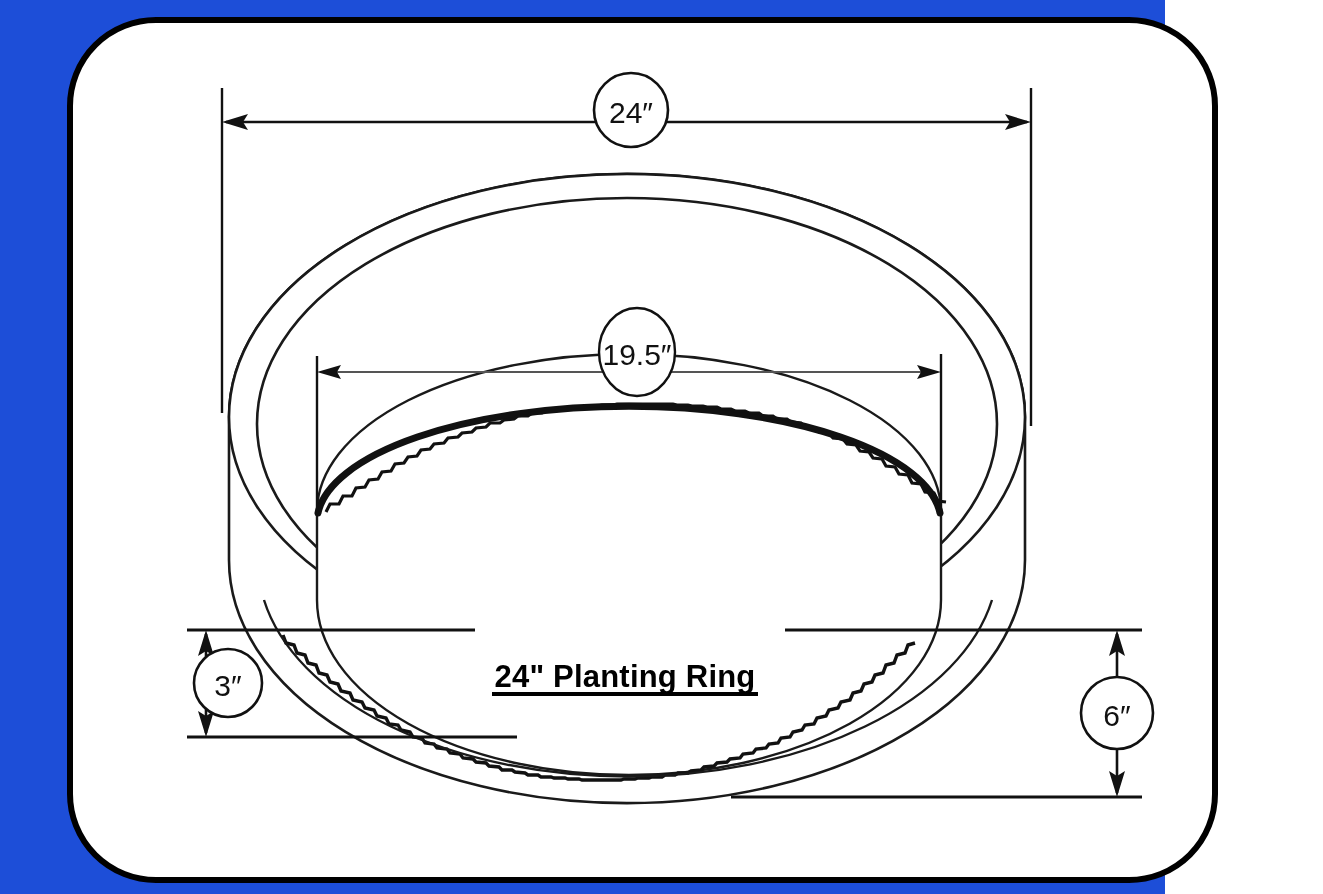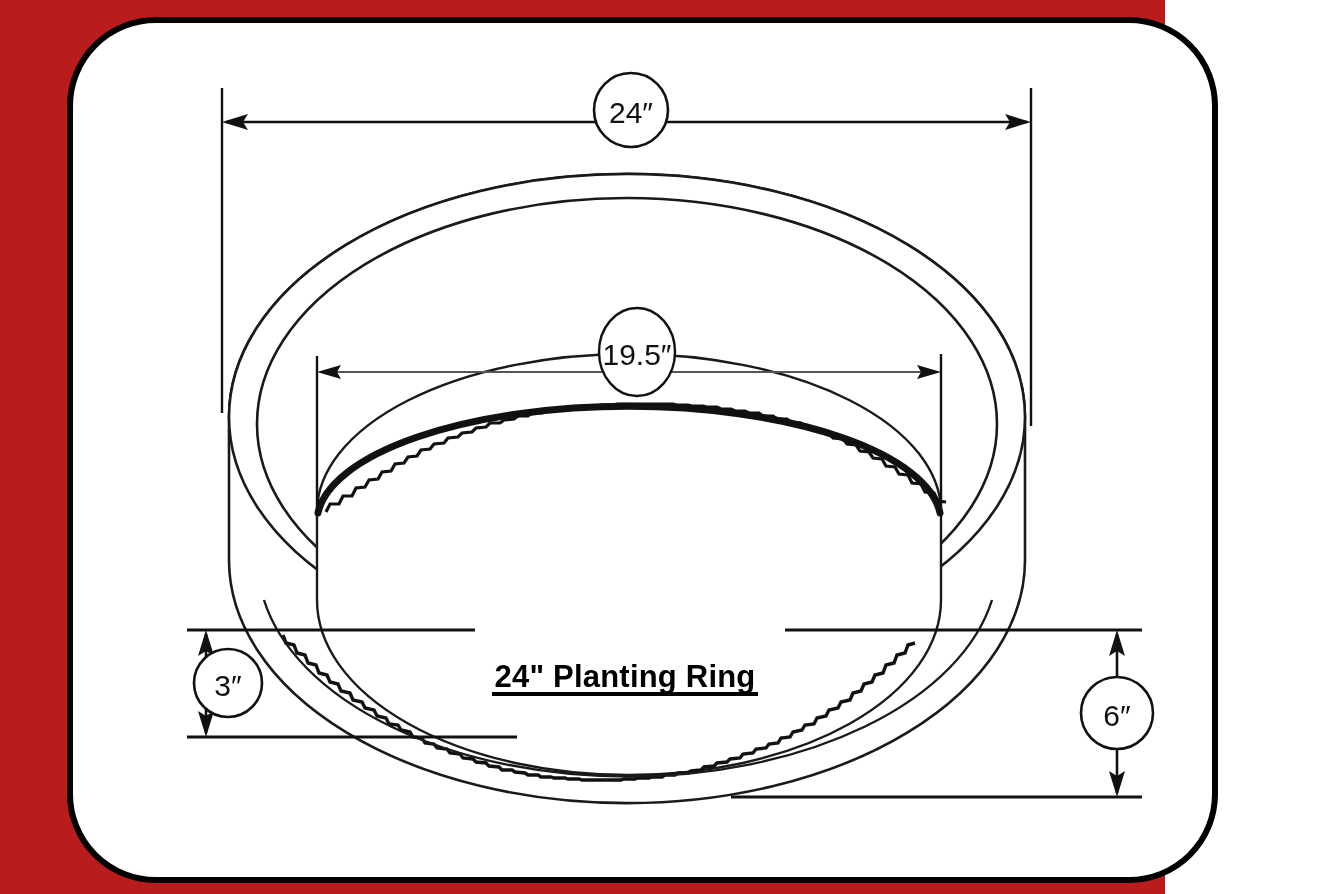--- a/index.html
+++ b/index.html
@@ -10,21 +10,21 @@
   body {
     width: 1323px;
     height: 894px;
     overflow: hidden;
     font-family: "Liberation Sans", sans-serif;
   }
   #stage {
     position: relative;
     width: 1165px;
     height: 894px;
-    background: #b91c1c;
+    background: #1d4ed8;
   }
   #drawing {
     position: absolute;
     left: 0;
     top: 0;
     width: 1323px;
     height: 894px;
   }
   .dim-text {
     font-family: "Liberation Sans", sans-serif;

